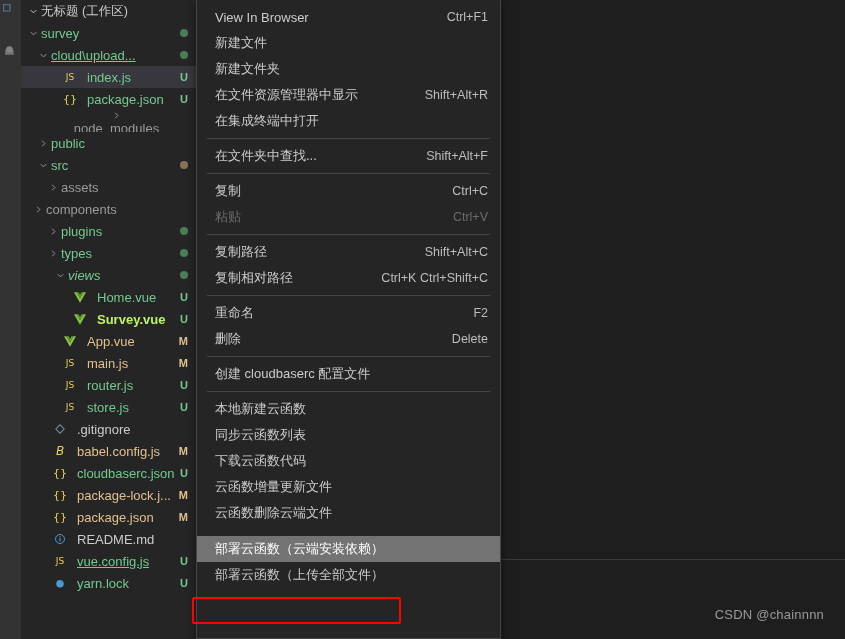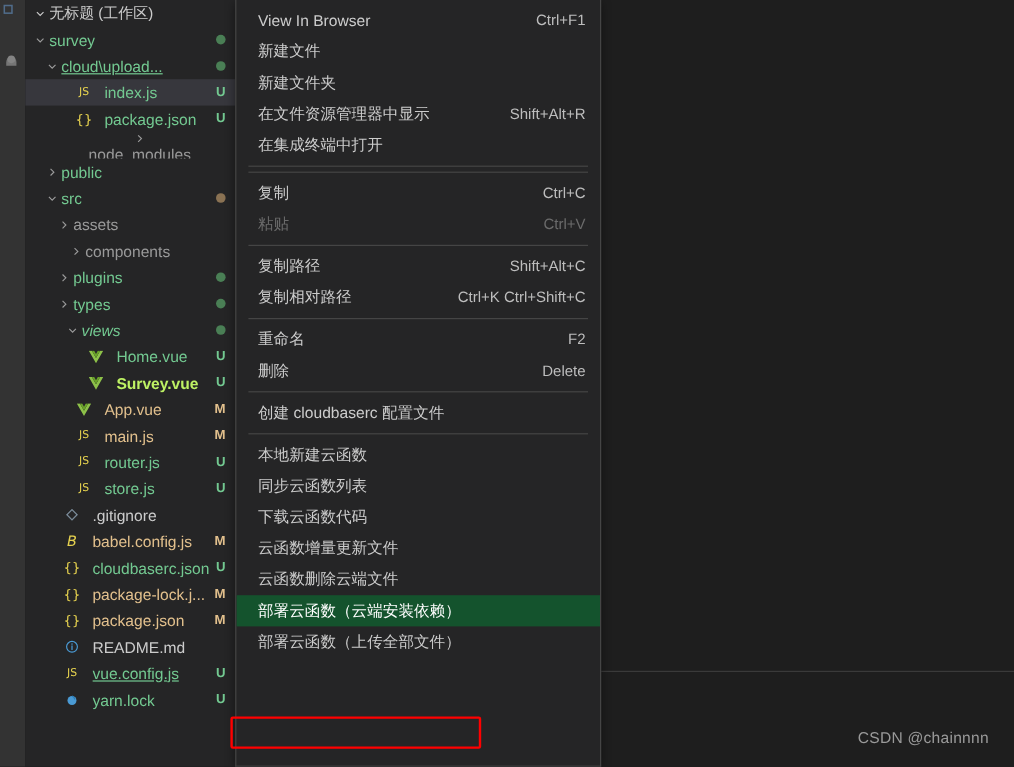--- a/index.html
+++ b/index.html
@@ -109,21 +109,21 @@
     position: relative;
     height: 26px;
     display: flex; align-items: center;
     padding: 0 12px 0 18px;
     font-size: 13px;
     color: #cccccc;
     cursor: pointer;
     white-space: nowrap;
   }
   .mi.disabled { color: #6b6b6b; cursor: default; }
-  .mi.highlight { background: #14532d; color: #ffffff; }
+  .mi.highlight { background: #737373; color: #ffffff; margin-top: 10px; }
   .mi .mlabel { flex: 1 1 auto; overflow: hidden; text-overflow: ellipsis; }
   .mi .mkey { flex: 0 0 auto; margin-left: 24px; color: #bdbdbd; font-size: 12.5px; }
   .mi.disabled .mkey { color: #6b6b6b; }
   .msep {
     height: 1px; background: #454545;
     margin: 4px 10px 4px 10px;
   }
 
   
   .annot-box {
@@ -229,21 +229,21 @@
           <span class="dot" style="background: rgb(138, 114, 83);"></span>
         </div>
         <div class="tree-row" style="padding-left: 26px;">
           <span class="twisty">
             <svg width="11" height="11" viewBox="0 0 16 16">
               <path d="M6 4 l4 4 l-4 4" fill="none" stroke="#9b9b9b" stroke-width="1.4"></path>
             </svg>
           </span>
           <span class="lbl" style="color: rgb(154, 154, 154);">assets</span>
         </div>
-        <div class="tree-row" style="padding-left: 36px;">
+        <div class="tree-row" style="padding-left: 11px;">
           <span class="twisty">
             <svg width="11" height="11" viewBox="0 0 16 16">
               <path d="M6 4 l4 4 l-4 4" fill="none" stroke="#9b9b9b" stroke-width="1.4"></path>
             </svg>
           </span>
           <span class="lbl" style="color: rgb(154, 154, 154);">components</span>
         </div>
         <div class="tree-row" style="padding-left: 26px;">
           <span class="twisty">
             <svg width="11" height="11" viewBox="0 0 16 16">
@@ -399,20 +399,24 @@
           <span class="mlabel">新建文件夹</span>
         </div>
         <div class="mi">
           <span class="mlabel">在文件资源管理器中显示</span>
           <span class="mkey">Shift+Alt+R</span>
         </div>
         <div class="mi">
           <span class="mlabel">在集成终端中打开</span>
         </div>
         <div class="msep"></div>
+        <div class="mi">
+          <span class="mlabel">在文件夹中查找...</span>
+          <span class="mkey">Shift+Alt+F</span>
+        </div>
         <div class="msep"></div>
         <div class="mi">
           <span class="mlabel">复制</span>
           <span class="mkey">Ctrl+C</span>
         </div>
         <div class="mi disabled">
           <span class="mlabel">粘贴</span>
           <span class="mkey">Ctrl+V</span>
         </div>
         <div class="msep"></div>

